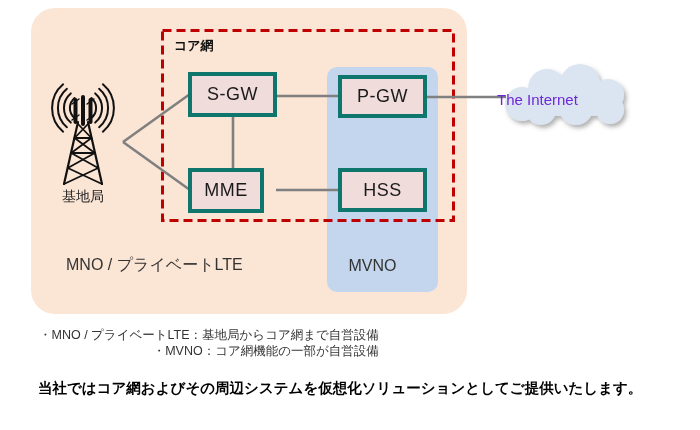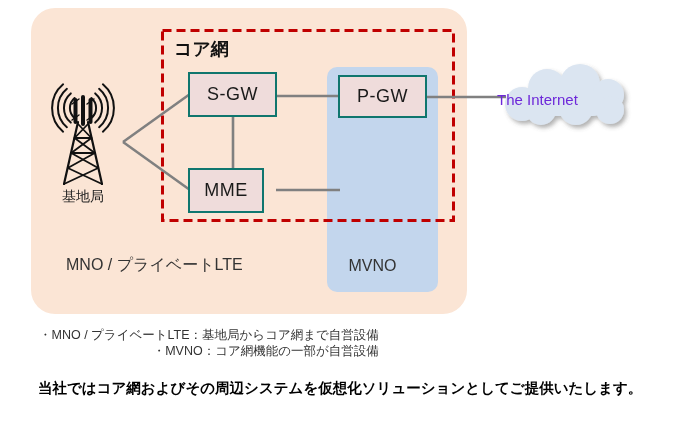--- a/index.html
+++ b/index.html
@@ -15,32 +15,32 @@
     background:#fbe5d5;border-radius:24px;
   }
   .mvno-rect{
     position:absolute;left:327px;top:67px;width:111px;height:225px;
     background:#c3d6ed;border-radius:10px;
   }
   .overlay{position:absolute;left:0;top:0;width:700px;height:430px;pointer-events:none;}
 
   .node{
     position:absolute;box-sizing:border-box;
-    background:#efdcdb;border:2px solid #0f766e;
+    background:#efdcdb;border:4px solid #0f766e;
     display:flex;align-items:center;justify-content:center;
     font-size:18px;color:#1a1a1a;letter-spacing:0.5px;
   }
   .node.sgw{left:188px;top:72px;width:89px;height:45px;}
   .node.pgw{left:338px;top:75px;width:89px;height:43px;}
   .node.mme{left:188px;top:168px;width:76px;height:45px;}
   .node.hss{left:338px;top:168px;width:89px;height:44px;}
 
   .core-label{
     position:absolute;left:174px;top:37px;
-    font-size:18px;font-weight:bold;color:#111;
+    font-size:13px;font-weight:bold;color:#111;
   }
   .bs-label{
     position:absolute;left:42px;top:188px;width:82px;
     text-align:center;font-size:14px;color:#222;
   }
   .mno-label{
     position:absolute;left:66px;top:255px;
     font-size:16px;color:#333;
   }
   .mvno-label{
@@ -139,20 +139,21 @@
       <circle cx="610" cy="110" r="14"></circle>
       <circle cx="576" cy="108" r="17"></circle>
       <circle cx="541" cy="110" r="15"></circle>
       <rect x="530" y="90" width="75" height="26" rx="12"></rect>
     </g>
   </svg>
 
   <div class="node sgw">S-GW</div>
   <div class="node pgw">P-GW</div>
   <div class="node mme">MME</div>
+  <div class="node hss">HSS</div>
 
   <div class="core-label">コア網</div>
   <div class="bs-label">基地局</div>
   <div class="mno-label">MNO / プライベートLTE</div>
   <div class="mvno-label">MVNO</div>
   <div class="cloud-label">The Internet</div>
 
   <div class="notes">
     <div>・MNO / プライベートLTE：基地局からコア網まで自営設備</div>
     <div>・MVNO：コア網機能の一部が自営設備</div>

